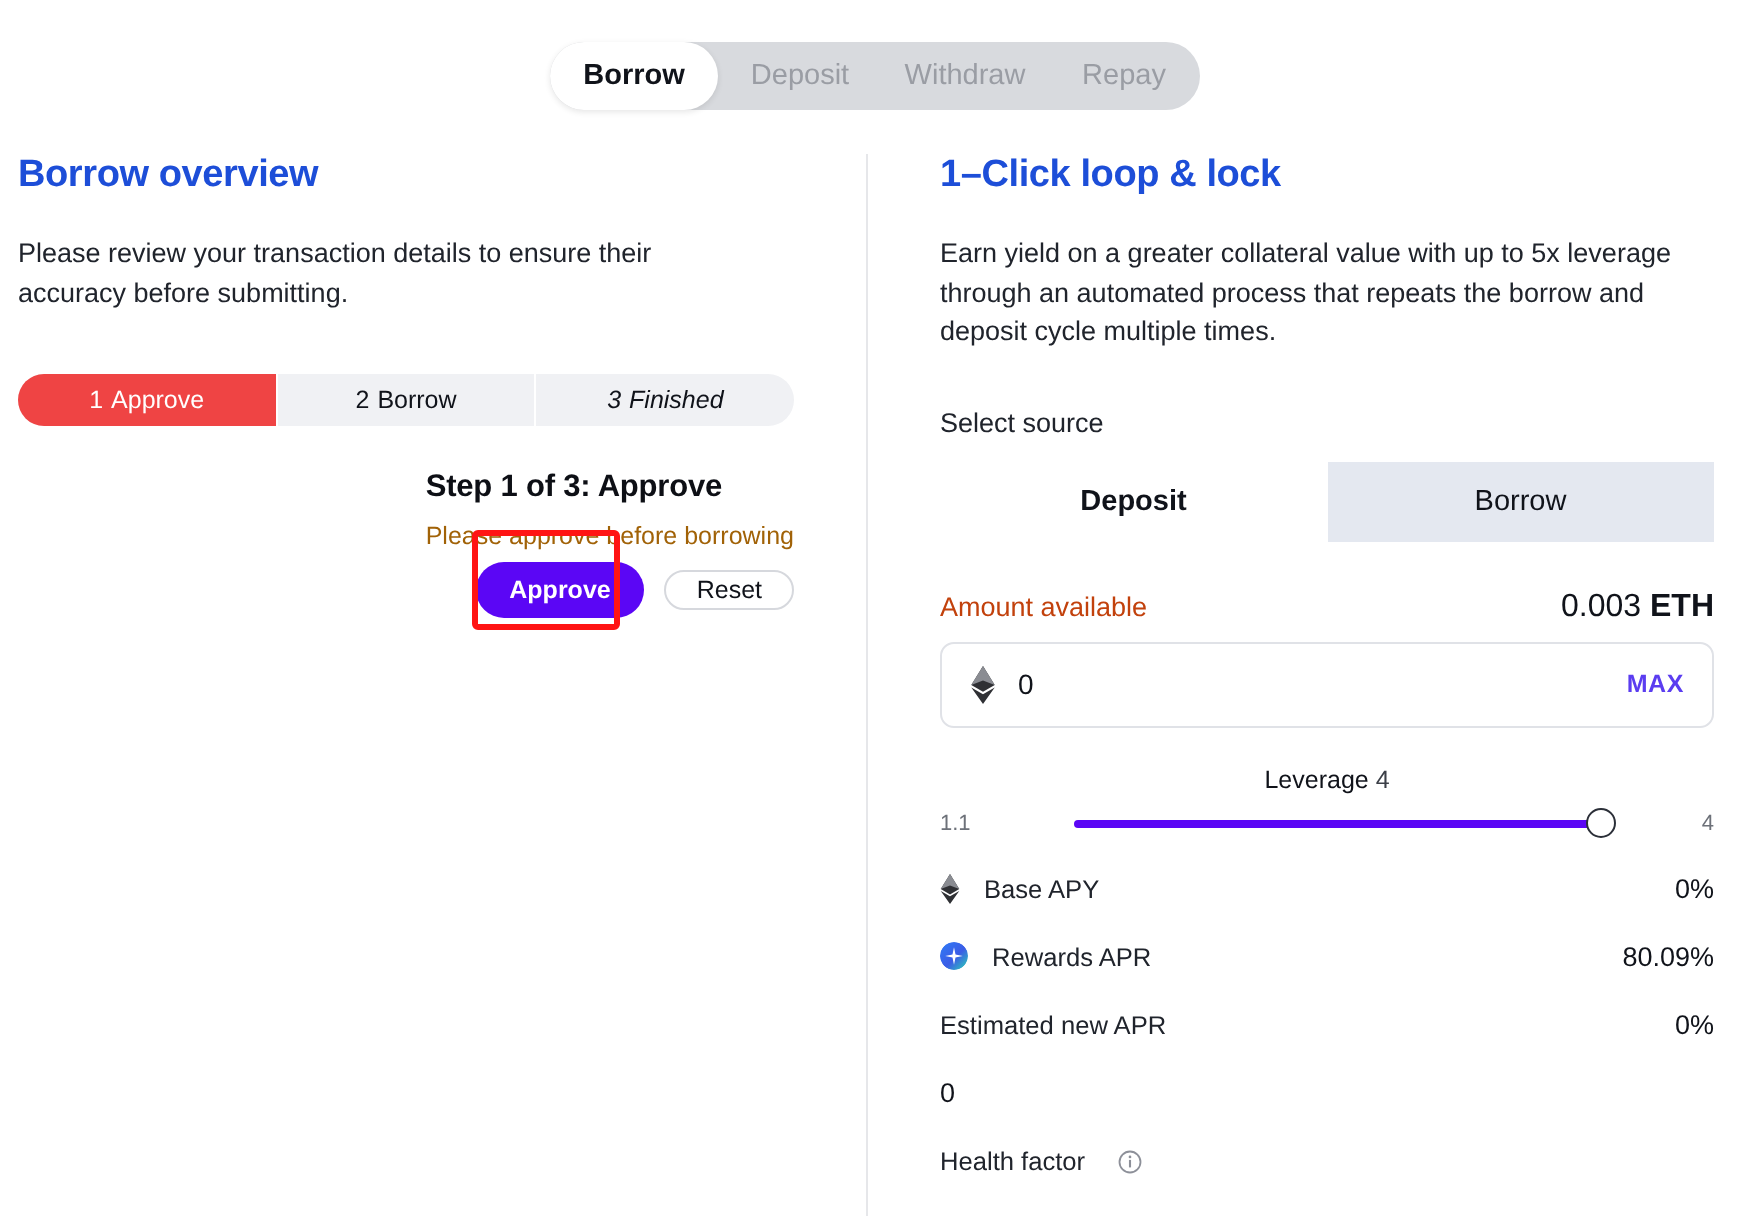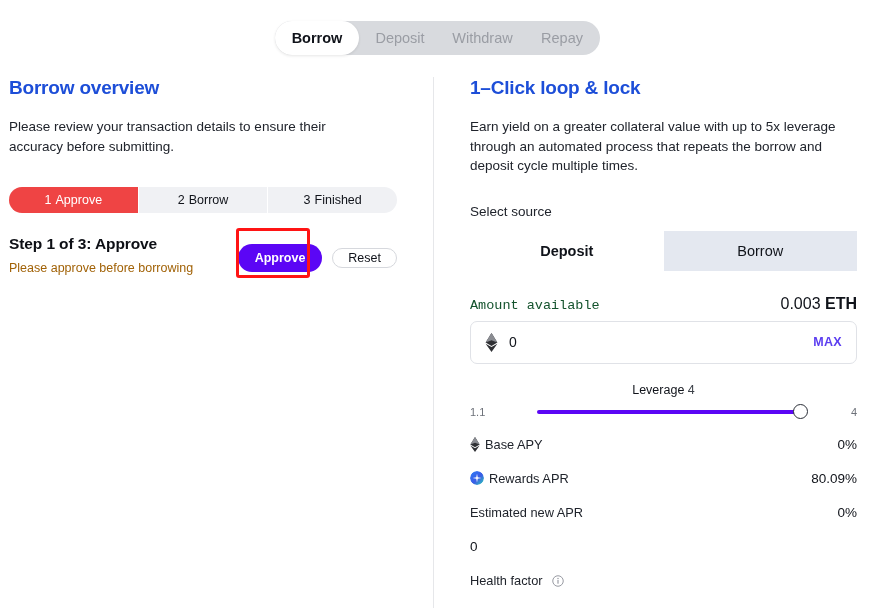--- a/index.html
+++ b/index.html
@@ -99,34 +99,35 @@
   .step {
     flex: 1;
     font-size: 12.5px;
     line-height: 26px;
     text-align: center;
     color: #10131a;
     cursor: pointer;
     border-right: 1.5px solid #ffffff;
     white-space: nowrap;
   }
-  .step:last-child { border-right: none; }
+  .step:last-child { border-right: none; font-style: italic; }
   .step.active {
     background: #ef4444;
     color: #ffffff;
   }
   .step .num { margin-right: 4px; }
 
   
   .step-detail {
     margin-top: 22px;
     display: flex;
-    align-items: center;
+    align-items: flex-end;
     justify-content: space-between;
     width: 388px;
+    flex-direction: column;
   }
   .step-heading {
     font-size: 15.5px;
     font-weight: bold;
     color: #0d0f15;
     letter-spacing: -0.1px;
   }
   .step-sub {
     font-size: 12.5px;
     color: #a16207;
@@ -202,21 +203,21 @@
   }
 
   
   .amount-row {
     display: flex;
     justify-content: space-between;
     align-items: baseline;
     margin-top: 24px;
     width: 387px;
   }
-  .amount-label { font-size: 13.5px; color: #14532d; font-family: Liberation Mono, monospace; }
+  .amount-label { font-size: 13.5px; color: #c2410c; }
   .amount-value { font-size: 16px; color: #10131a; }
   .amount-value b { font-weight: bold; }
 
   .amount-input {
     margin-top: 8px;
     width: 387px;
     height: 43px;
     border: 1px solid #e0e2e7;
     border-radius: 7px;
     display: flex;
@@ -288,21 +289,21 @@
   
   .stat-row {
     display: flex;
     align-items: center;
     justify-content: space-between;
     width: 387px;
     margin-top: 19px;
     font-size: 12.8px;
     color: #20242c;
   }
-  .stat-left { display: flex; align-items: center; gap: 5px; }
+  .stat-left { display: flex; align-items: center; gap: 12px; }
   .stat-val { color: #10131a; }
   .stat-val.big { font-size: 13.5px; }
   .icon-eth-sm { width: 10px; height: 15px; flex: none; }
   .icon-rewards { width: 14px; height: 14px; flex: none; border-radius: 50%; }
   .info-i {
     width: 12px; height: 12px; flex: none;
     margin-left: 4px; position: relative; top: 1px;
   }
 </style>
 </head>

